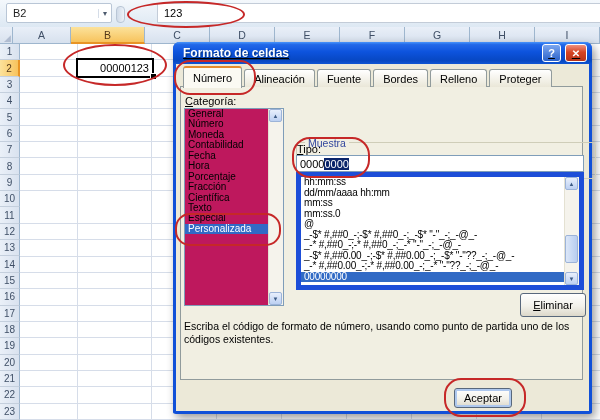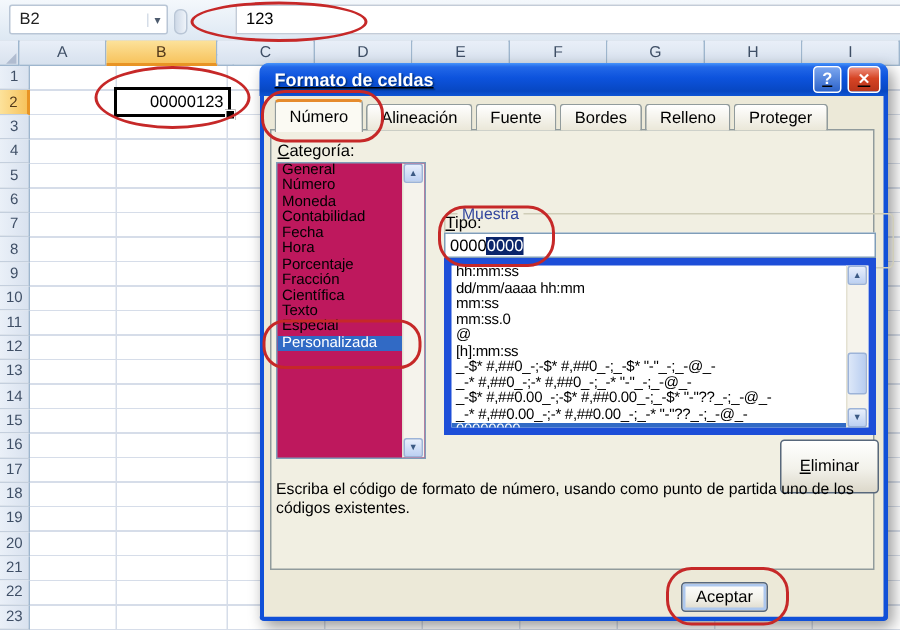--- a/index.html
+++ b/index.html
@@ -108,21 +108,21 @@
 
   .fmt-list{left:120px;top:130px;width:288px;height:118px;background:#fff;border:5px solid #1d4ed8;
     box-sizing:border-box;z-index:7;overflow:hidden;}
   .fmt-item{height:10.54px;line-height:10.6px;font-size:10px;padding-left:3px;color:#000;
     white-space:nowrap;letter-spacing:-0.2px;}
   .fmt-item.sel{background:#316AC5;color:#fff;}
 
   .xp-btn{border:1px solid #58687c;border-radius:3px;box-sizing:border-box;
     background:linear-gradient(180deg,#ffffff,#f2f1ea 55%,#dcd8ca);
     font-size:11px;color:#000;display:flex;align-items:center;justify-content:center;z-index:7;}
-  .eliminar-btn{left:344px;top:251px;width:66px;height:36px;}
+  .eliminar-btn{left:344px;top:251px;width:66px;height:24px;}
   .aceptar-btn{left:278px;top:346px;width:58px;height:20px;box-shadow:inset 0 0 0 2px #aec8ee;}
   .cancelar-btn{left:347px;top:346px;width:63px;height:20px;}
 
   .description{left:8px;top:278px;width:390px;font-size:10.5px;line-height:13px;color:#000;z-index:7;}
 
   
   .oval{position:absolute;border:2px solid #C62828;border-radius:50%;z-index:20;pointer-events:none;}
   .oval-formula{left:127px;top:1px;width:114px;height:23px;}
   .oval-cell{left:63px;top:44px;width:100px;height:38px;}
   .oval-tab{left:174px;top:60px;width:78px;height:31px;border-radius:16px;}
@@ -256,21 +256,20 @@
         <span class="tipo-sel">0000</span>
     </div>
 
     <div class="abs fmt-list">
       <div>
           <div class="fmt-item">hh:mm:ss</div>
           <div class="fmt-item">dd/mm/aaaa hh:mm</div>
           <div class="fmt-item">mm:ss</div>
           <div class="fmt-item">mm:ss.0</div>
           <div class="fmt-item">@</div>
-          <div class="fmt-item">[h]:mm:ss</div>
           <div class="fmt-item">_-$* #,##0_-;-$* #,##0_-;_-$* "-"_-;_-@_-</div>
           <div class="fmt-item">_-* #,##0_-;-* #,##0_-;_-* "-"_-;_-@_-</div>
           <div class="fmt-item">_-$* #,##0.00_-;-$* #,##0.00_-;_-$* "-"??_-;_-@_-</div>
           <div class="fmt-item">_-* #,##0.00_-;-* #,##0.00_-;_-* "-"??_-;_-@_-</div>
           <div class="fmt-item sel">00000000</div>
         </div>
       <div class="scrollbar">
         <div class="sb-btn sb-up">▲</div>
         <div class="sb-thumb" style="top:58px;height:28px;"></div>
         <div class="sb-btn sb-down">▼</div>

